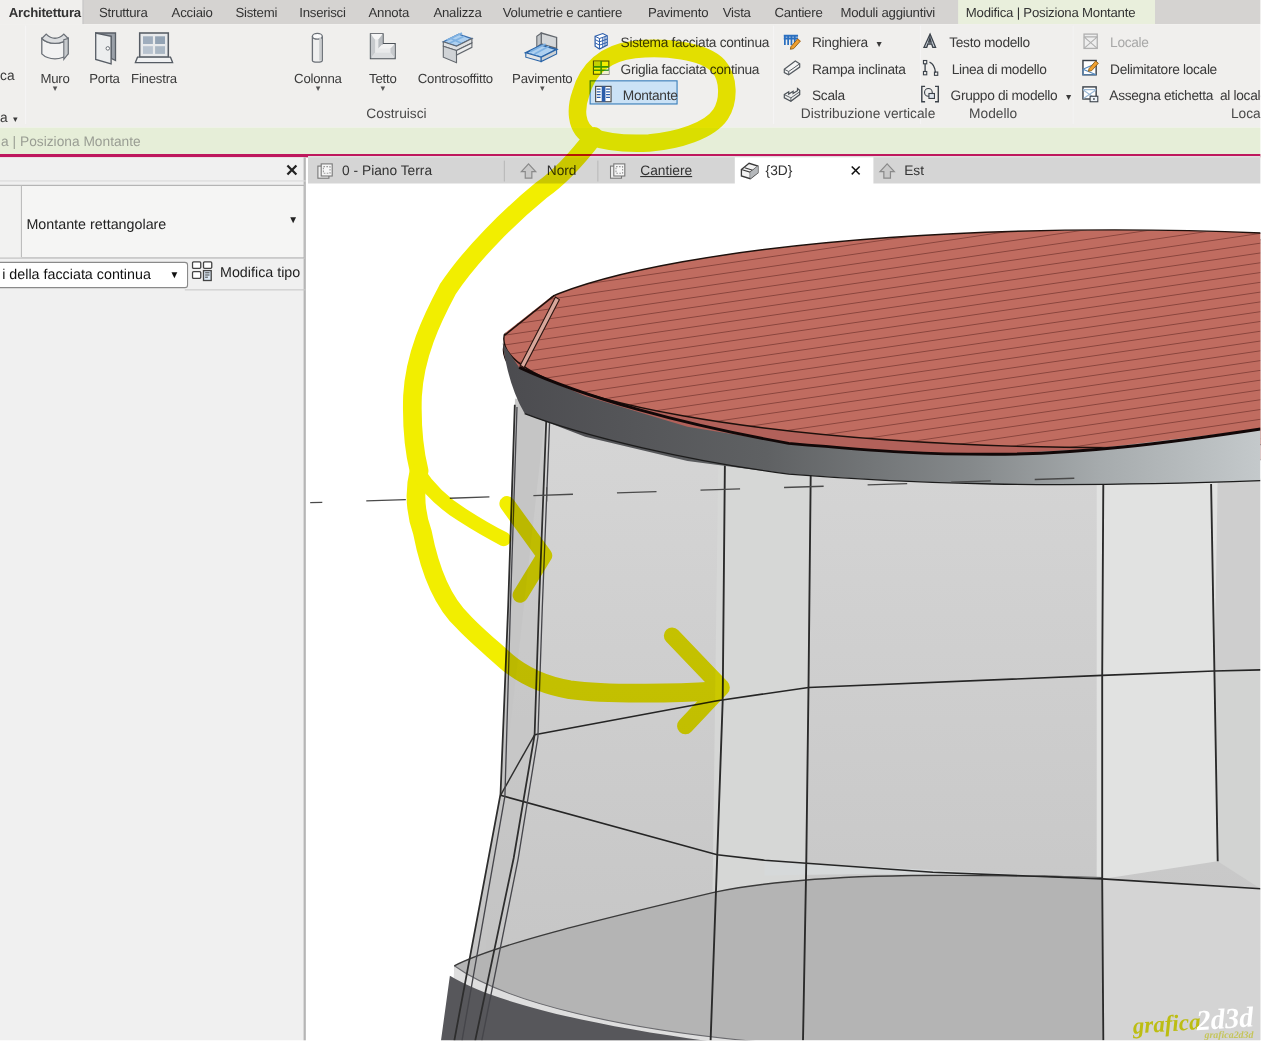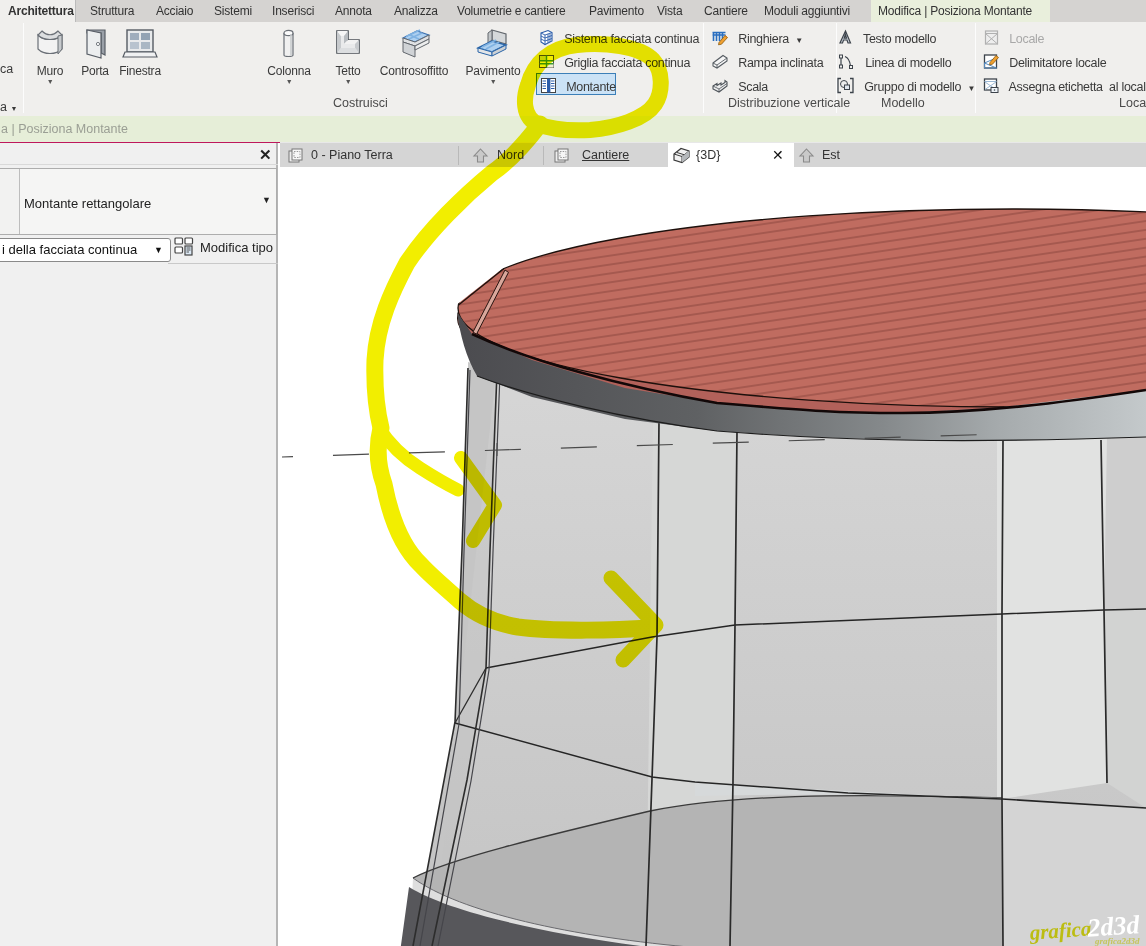--- a/index.html
+++ b/index.html
@@ -15,21 +15,21 @@
 #ribbon{position:absolute;left:0;top:22px;width:1146px;height:94px;background:#f0efed;}
 .rsep{position:absolute;top:1px;height:90px;width:1px;background:#dddbd9;border-right:1px solid #fcfcfc;}
 .bigbtn{position:absolute;top:3px;width:74px;height:78px;text-align:center;letter-spacing:-0.2px;font-size:12px;color:#3a3a3a;}
 .bigbtn .ic{display:block;margin:2px auto 1px auto;}
 .bigbtn .lbl{display:block;margin-top:1px;}
 .bigbtn .drp{display:block;font-size:7px;color:#555;margin-top:1px;line-height:6px;}
 .srow{position:absolute;height:22px;letter-spacing:-0.3px;font-size:12.5px;color:#3a3a3a;line-height:22px;white-space:nowrap;}
 .srow svg{vertical-align:-3px;margin-right:6px;}
 .glabel{position:absolute;top:74px;height:16px;font-size:12.5px;color:#4a4a4a;line-height:14px;white-space:nowrap;}
 
-#greenbar{position:absolute;left:0;top:116px;width:1146px;height:27px;background:#e6eed8;border-bottom:1px solid #be185d;
+#greenbar{position:absolute;left:0;top:116px;width:1146px;height:27px;background:#e6eed8;border-bottom:3px solid #be185d;
  font-size:12.5px;color:#9a9e94;line-height:26px;}
 
 #props{position:absolute;left:0;top:143px;width:278px;height:803px;background:#f0f0f0;border-right:2px solid #b5b5b5;}
 #props .hline{position:absolute;left:0;top:21px;width:278px;height:1px;background:#d9d9d9;}
 #props .xbtn{position:absolute;left:259px;top:3px;width:18px;height:18px;font-size:15px;color:#222;font-weight:bold;}
 #typesel{position:absolute;left:-2px;top:25px;width:279px;height:67px;background:#f5f5f4;border:1px solid #adadad;}
 #typesel .thumb{position:absolute;left:0;top:0;width:21px;height:65px;border-right:1px solid #bdbdbd;background:#f2f2f1;}
 #typesel .tname{position:absolute;left:25px;top:27px;font-size:13px;color:#222;}
 #typesel .arr{position:absolute;left:263px;top:26px;font-size:9px;color:#222;}
 #combo{position:absolute;left:-6px;top:95px;width:177px;height:24px;background:#fff;border:1px solid #8a8a8a;border-radius:3px;

